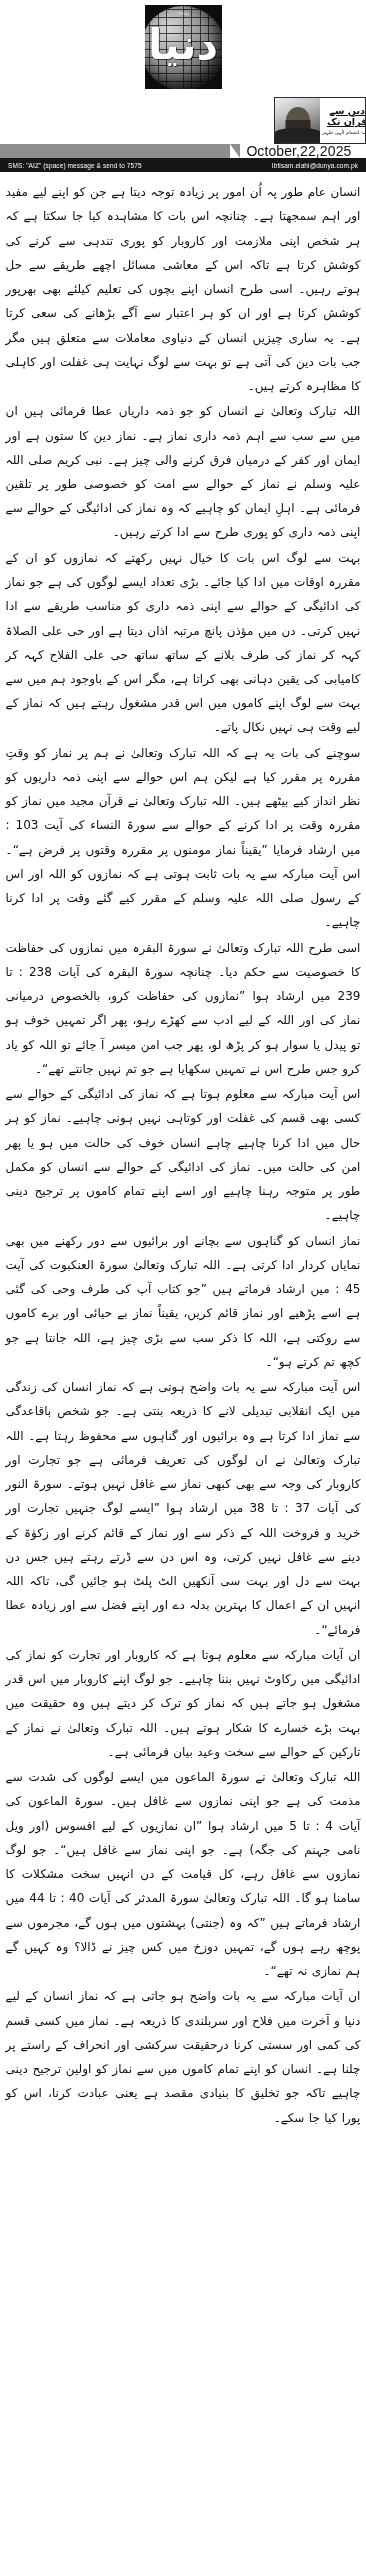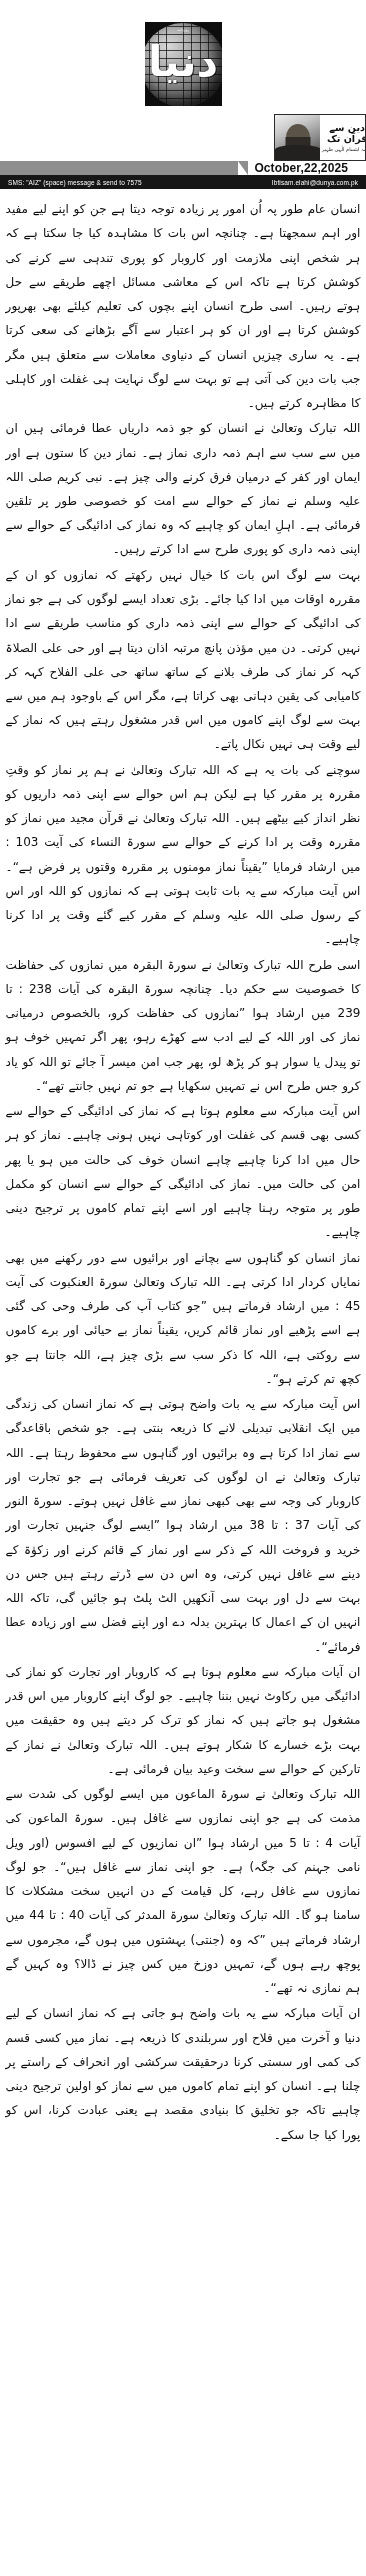--- a/index.html
+++ b/index.html
@@ -16,21 +16,20 @@
     position: relative;
   }
 
   
   .masthead {
     width: 366px;
     padding-top: 4.5px;
     display: flex;
     justify-content: center;
     align-items: flex-start;
-    margin-top: 17px;
   }
   .masthead-logo {
     width: 77px;
     height: 84px;
     position: relative;
     background: #0d0d0d;
     overflow: hidden;
   }
   
   .globe {
@@ -179,20 +178,21 @@
     align-items: center;
     justify-content: center;
     padding: 2.3px 1.7px;
     text-align: center;
   }
   .column-name {
     color: #111;
     font-size: 9.6px;
     font-weight: 700;
     line-height: 1.15;
+    text-decoration: underline;
   }
   .column-name .l2 { display: block; }
   .author-name {
     margin-top: 1.7px;
     color: #1a1a1a;
     font-size: 5px;
     line-height: 1.2;
     white-space: nowrap;
   }
 
@@ -219,22 +219,22 @@
     content: "";
     position: absolute;
     left: -9.6px;
     top: 0;
     border-style: solid;
     border-width: 14.6px 0 0 10px;
     border-color: transparent transparent transparent #ffffff;
   }
   .date-text {
     font-family: "Liberation Sans", sans-serif;
-    font-size: 12px;
-    font-weight: 700;
+    font-size: 14px;
+    font-weight: 400;
     color: #111111;
     letter-spacing: 0.1px;
   }
 
   
   .contact-strip {
     width: 366px;
     height: 14px;
     background: #161616;
     display: flex;

